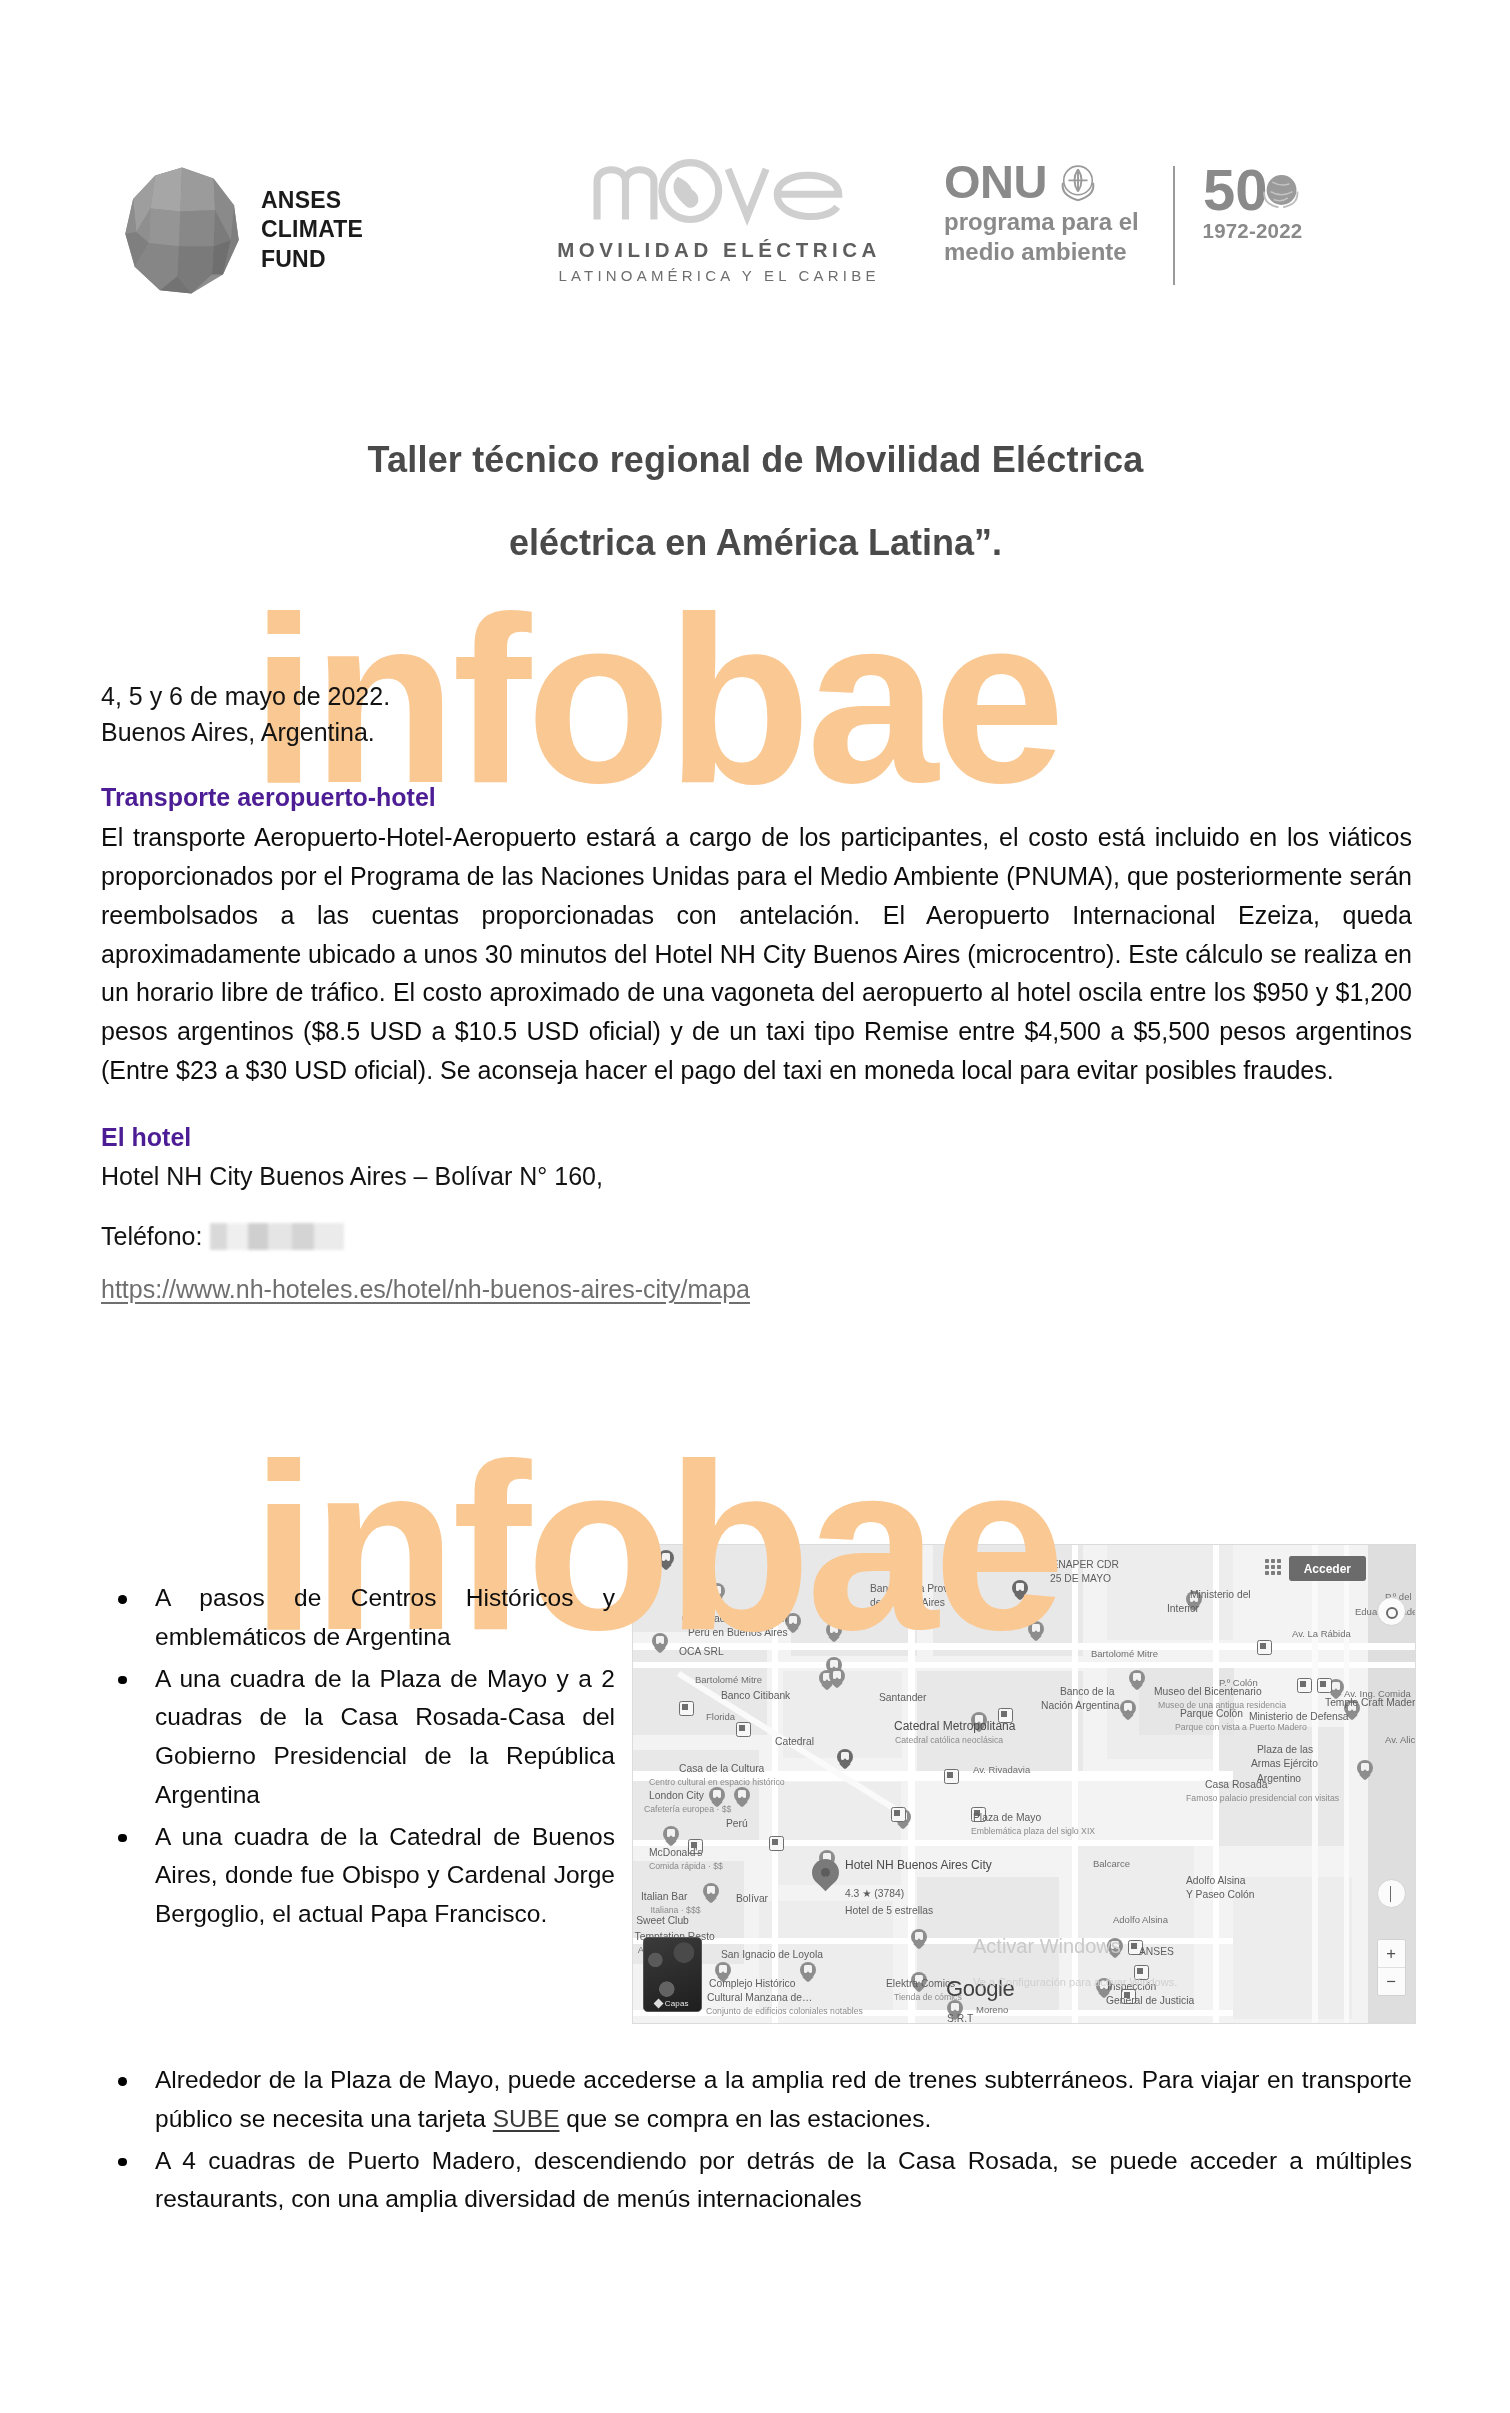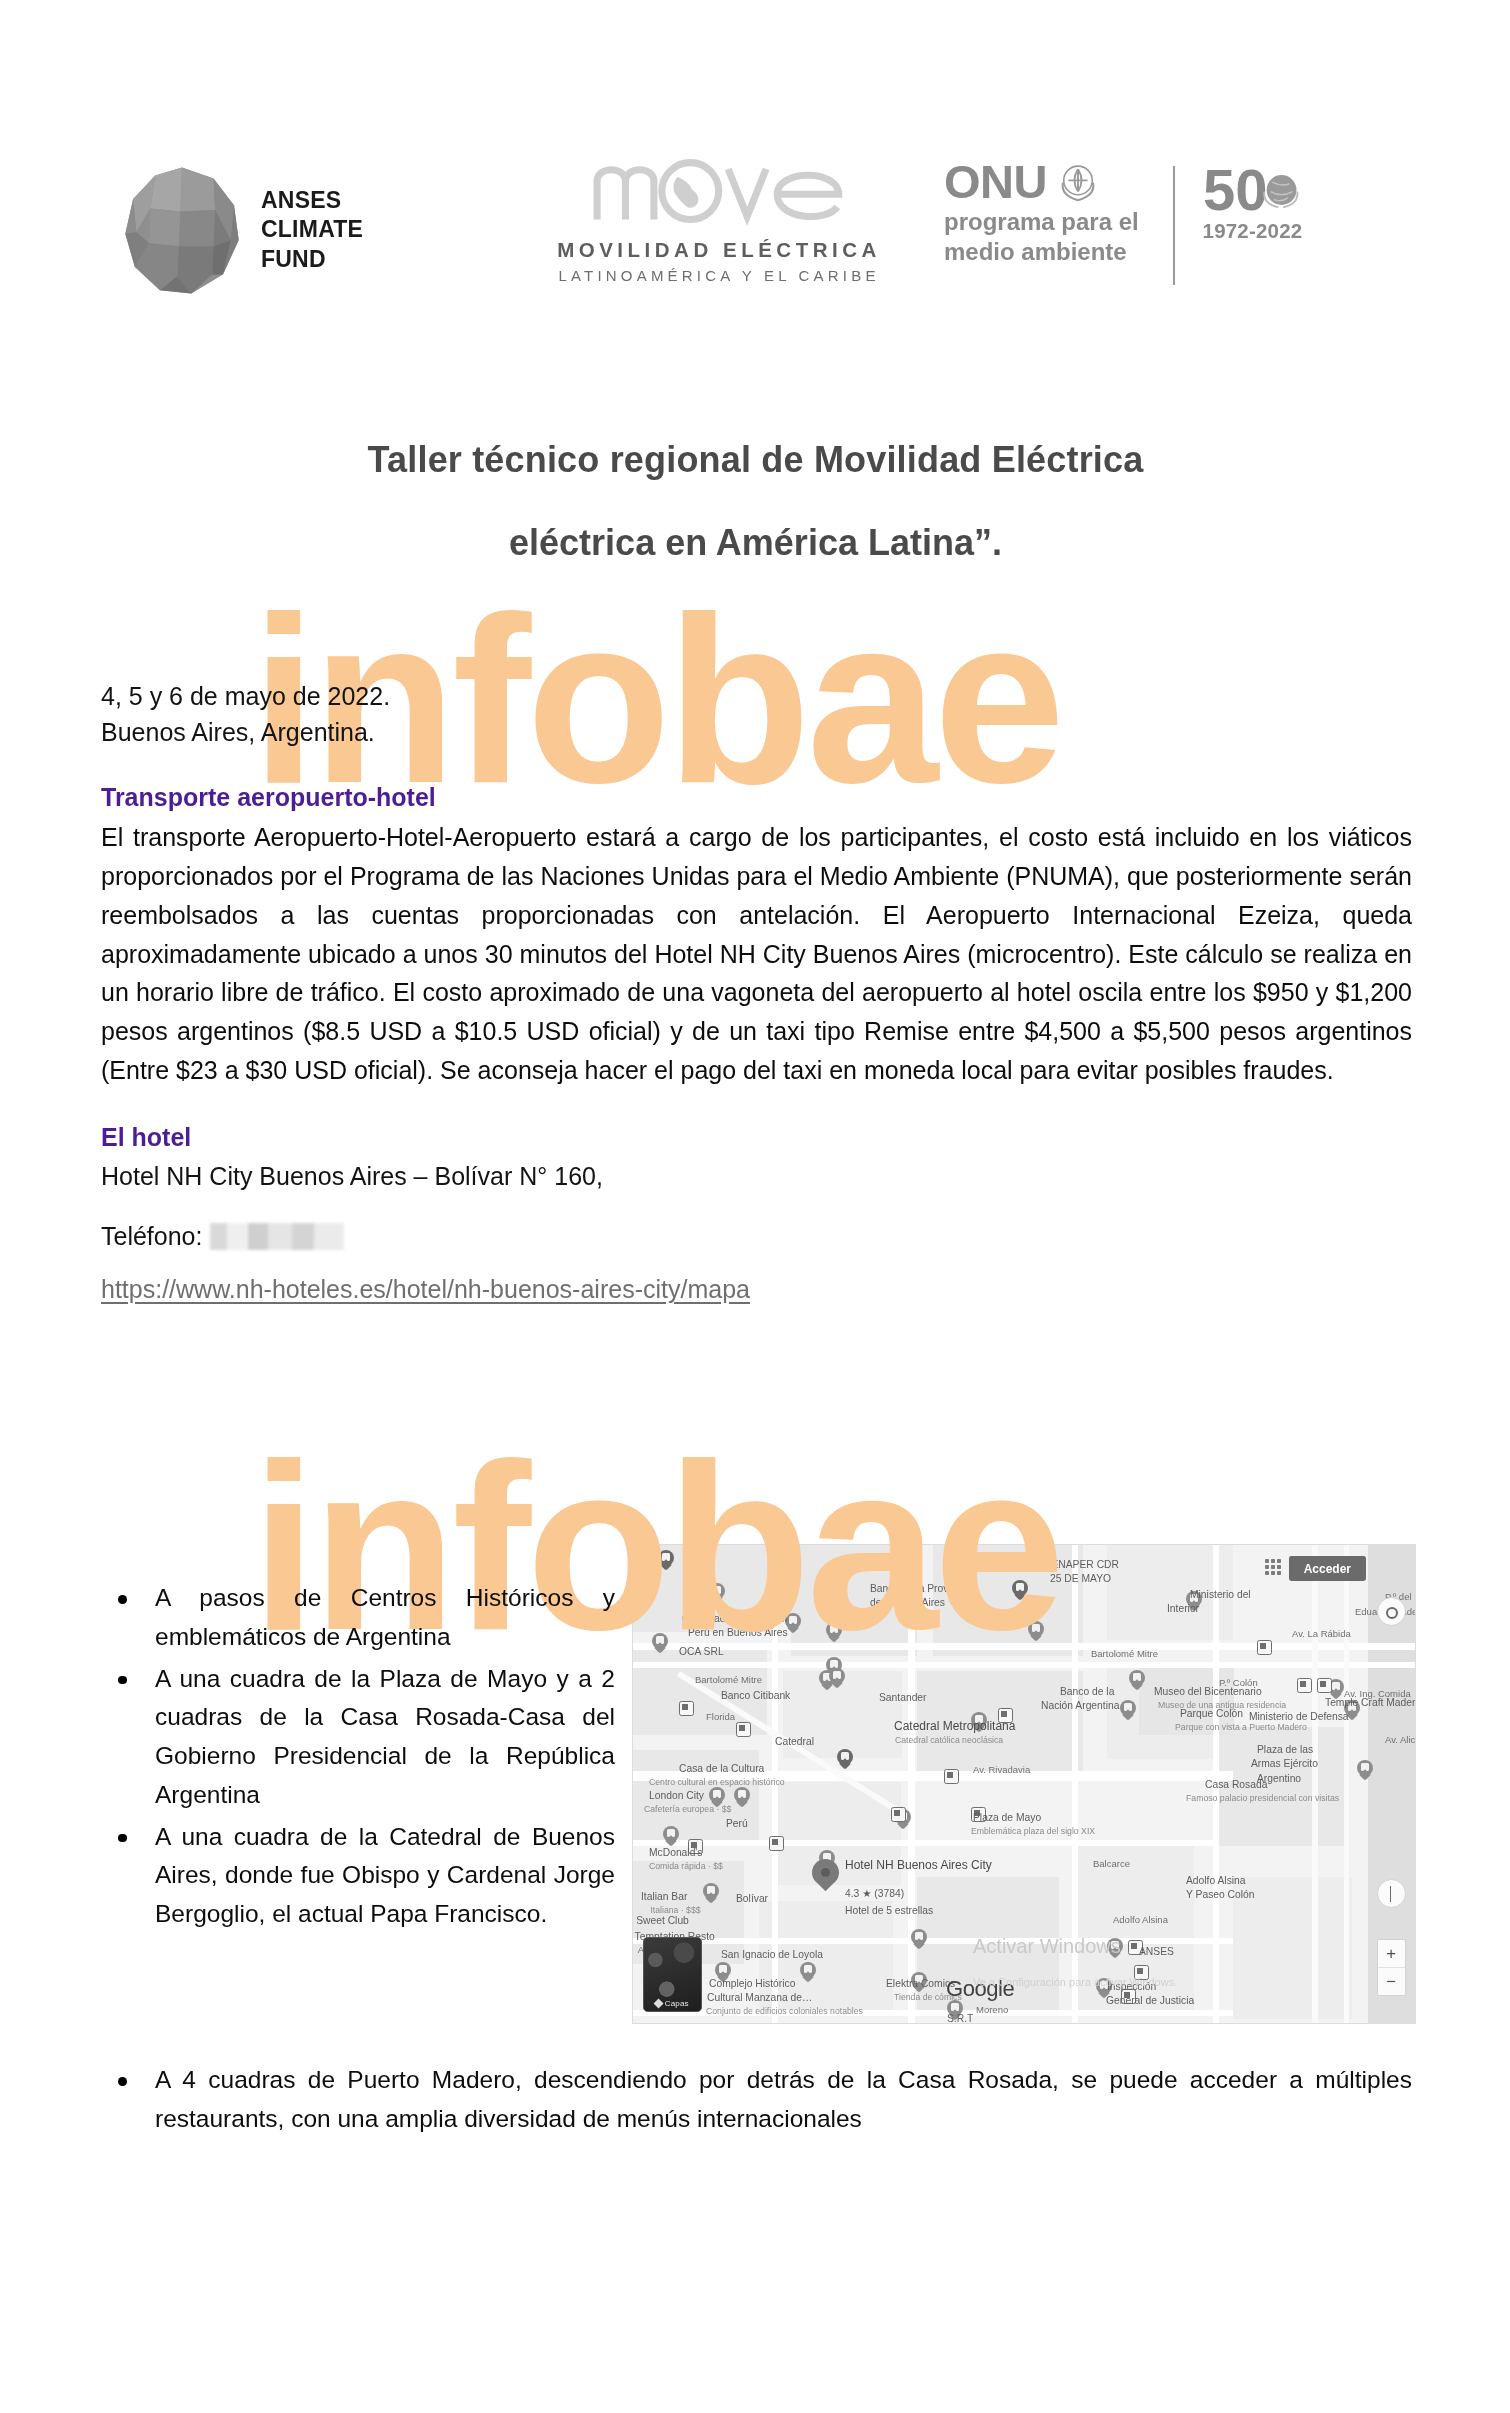--- a/index.html
+++ b/index.html
@@ -569,17 +569,18 @@
     </div>
   </div>
 
   <ul class="bl narrow" id="bullets-narrow">
       <li>A pasos de Centros Históricos y emblemáticos de Argentina</li>
       <li>A una cuadra de la Plaza de Mayo y a 2 cuadras de la Casa Rosada-Casa del Gobierno Presidencial de la República Argentina</li>
       <li>A una cuadra de la Catedral de Buenos Aires, donde fue Obispo y Cardenal Jorge Bergoglio, el actual Papa Francisco.</li>
     </ul>
 
   <ul class="bl wide" id="bullets-wide">
+      <li><span>Alrededor de la Plaza de Mayo, puede accederse a la amplia red de trenes subterráneos. Para viajar en transporte público se necesita una tarjeta </span><a class="link-inline" href="#">SUBE</a><span> que se compra en las estaciones.</span></li>
       <li><span>A 4 cuadras de Puerto Madero, descendiendo por detrás de la Casa Rosada, se puede acceder a múltiples restaurants, con una amplia diversidad de menús internacionales</span></li>
     </ul>
 
 </div>
 
 
 </body></html>

